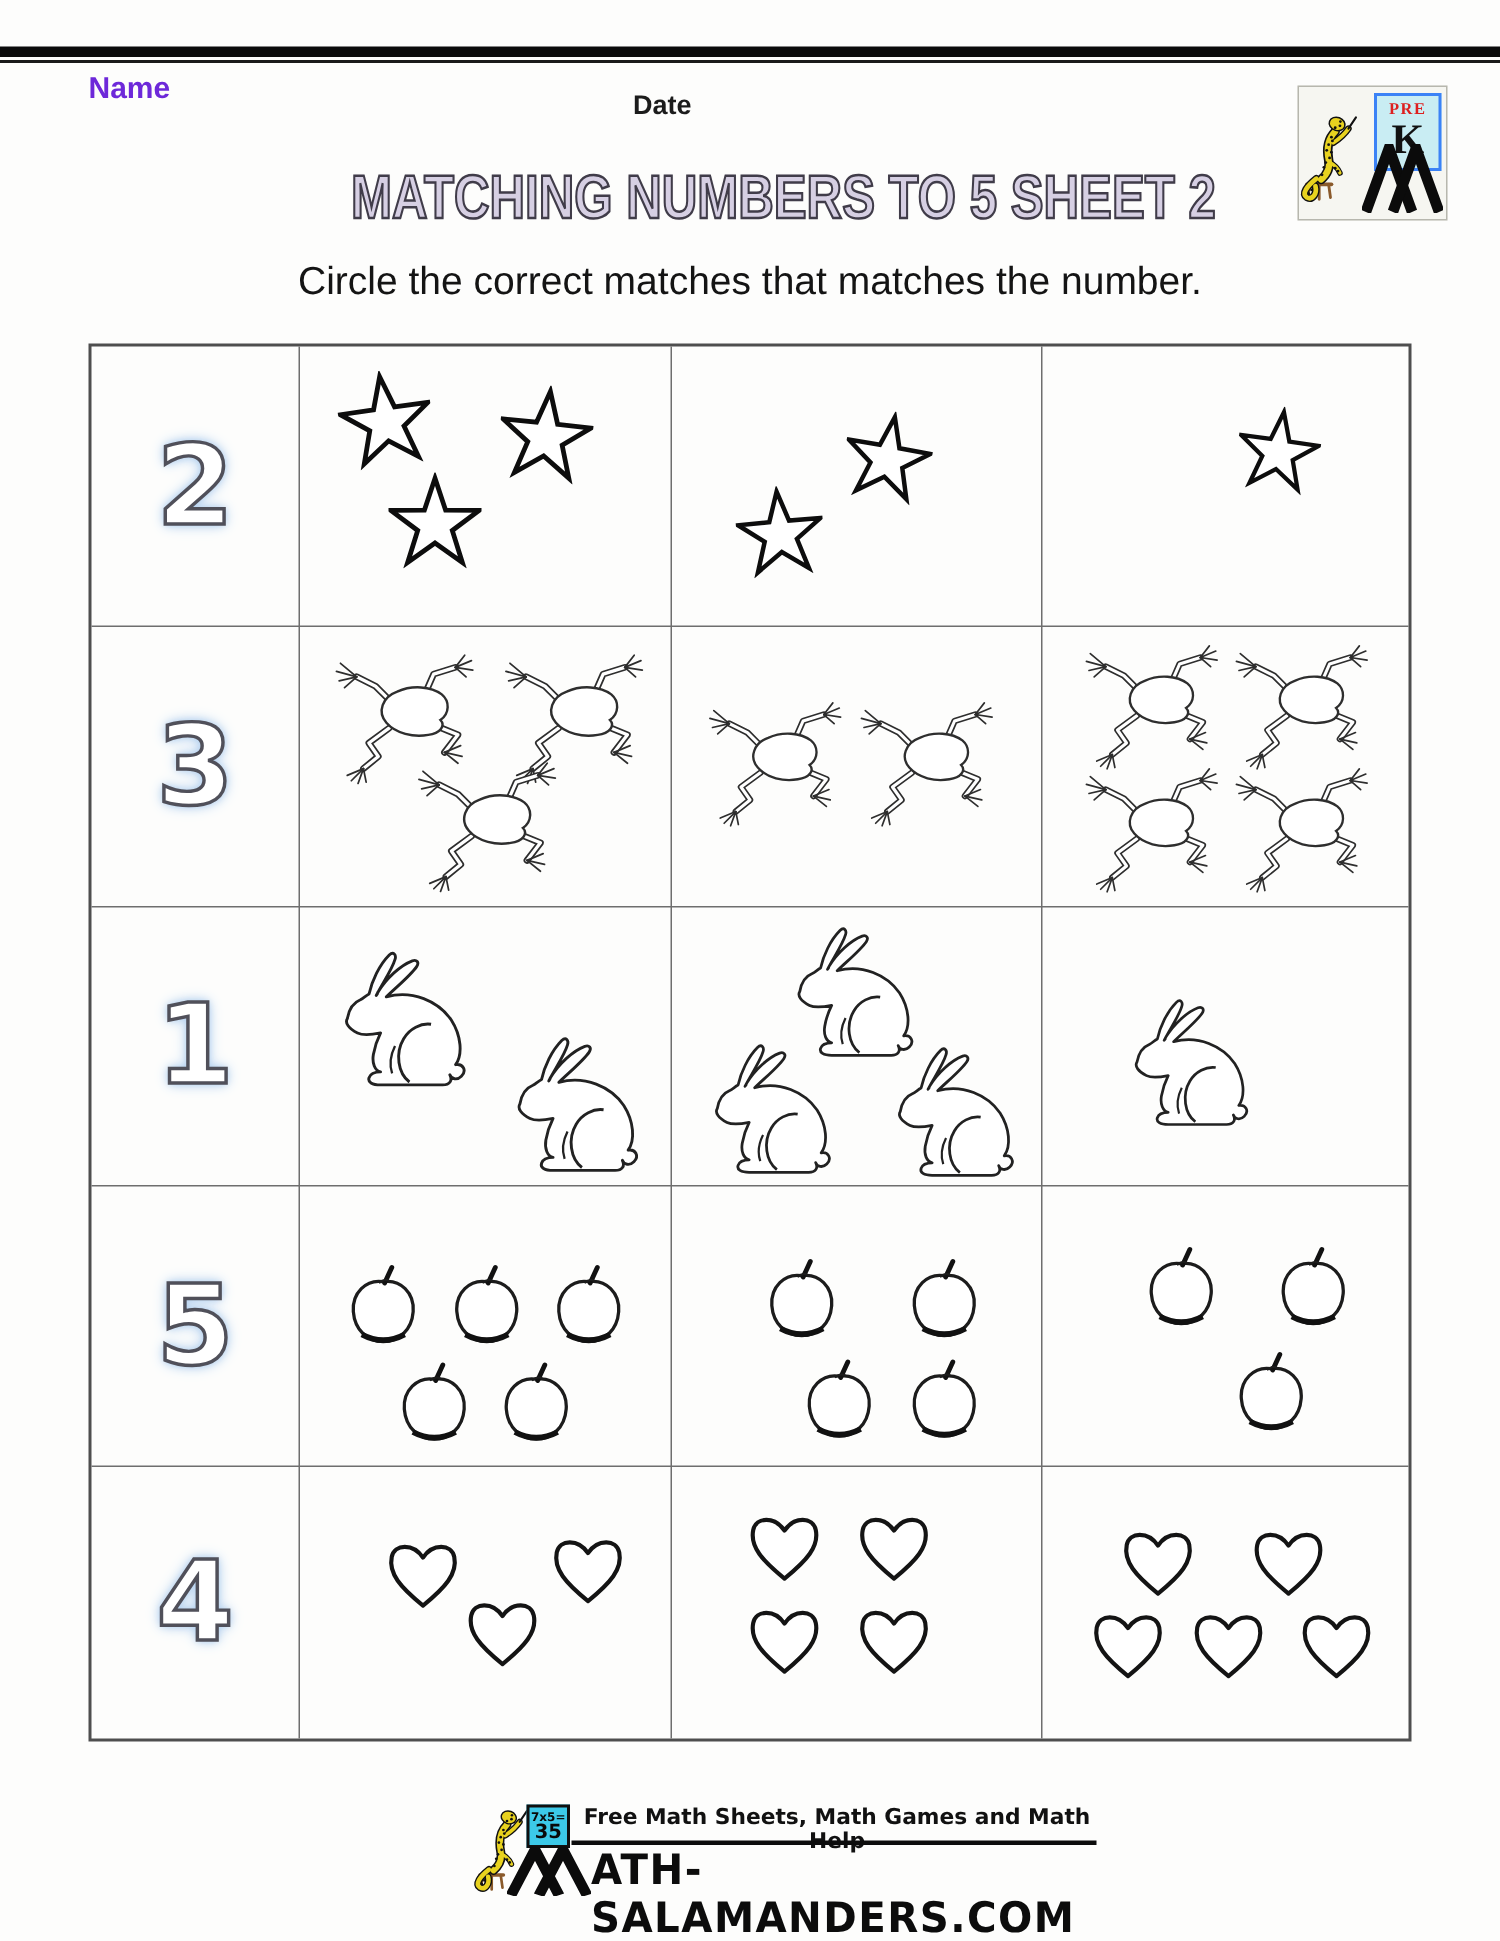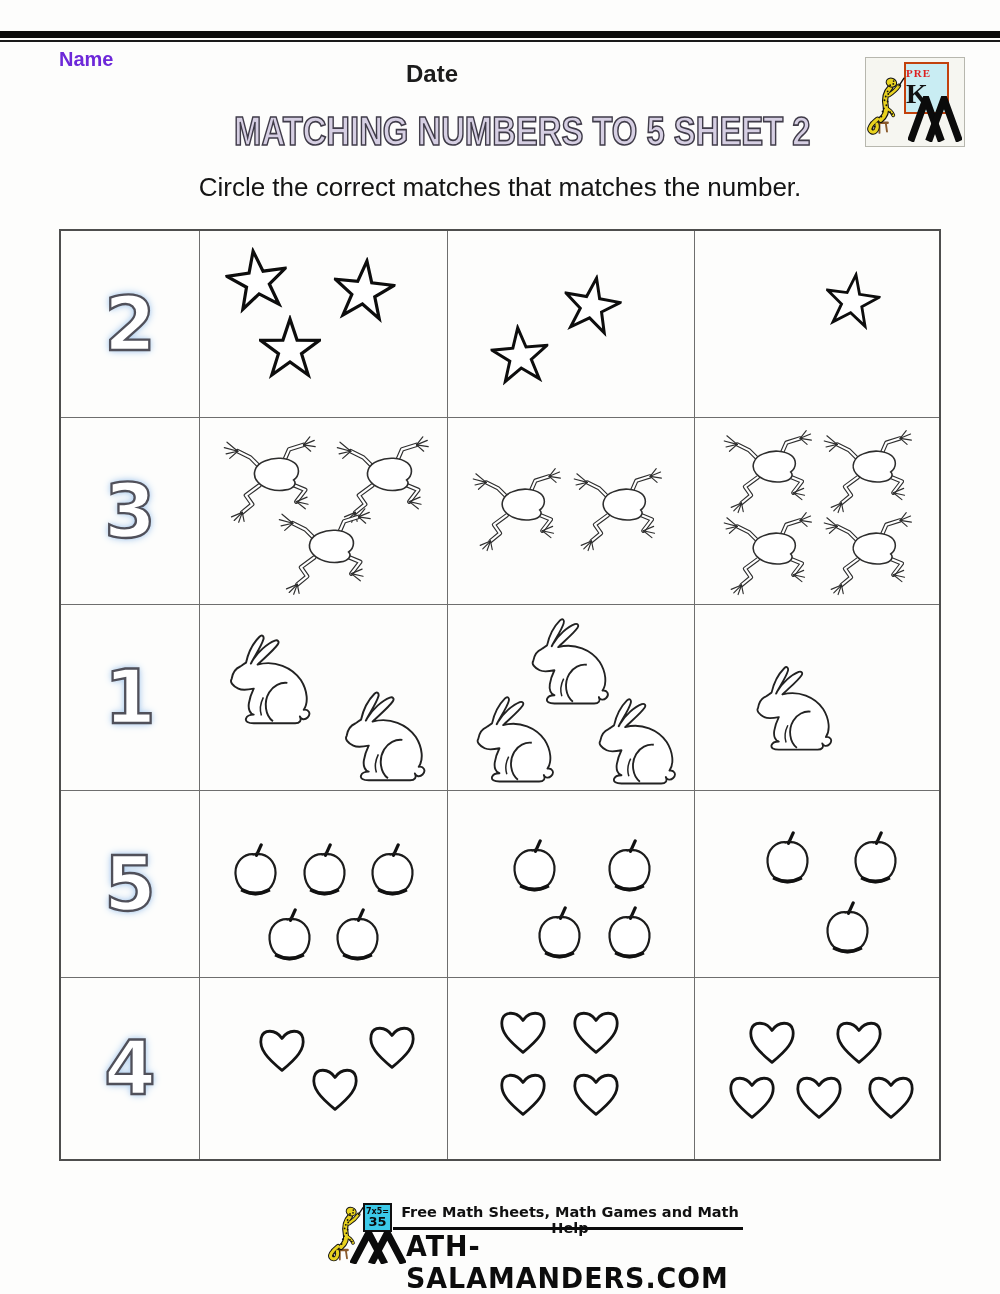--- a/index.html
+++ b/index.html
@@ -6,24 +6,24 @@
   body{
     width:1000px;height:1294px;position:relative;background:#fdfdfc;
     font-family:"Liberation Sans", sans-serif;overflow:hidden;
   }
   .abs{position:absolute;}
   
   .rule-thick{left:0;top:31px;width:1000px;height:7px;background:#0b0b0b;}
   .rule-thin{left:0;top:40px;width:1000px;height:2px;background:#1a1a1a;}
   
   .name-label{left:59px;top:48px;font-size:20px;color:#6d28d9;font-weight:600;}
-  .date-label{left:406px;top:60px;font-size:24px;color:#1c1c1c;font-weight:600;}
+  .date-label{left:422px;top:60px;font-size:18px;color:#1c1c1c;font-weight:600;}
   
   .logo-box{left:865px;top:57px;width:98px;height:88px;background:#f6f6f1;border:1px solid #b7b7ae;}
-  .logo-board{left:38px;top:4px;width:45px;height:52px;background:#c9edf3;border:2px solid #c2410c;box-sizing:border-box;}
+  .logo-board{left:50px;top:4px;width:45px;height:52px;background:#c9edf3;border:2px solid #3b82f6;text-align:center;box-sizing:border-box;}
   .logo-pre{font-family:"Liberation Serif",serif;font-weight:bold;color:#dd1f1f;font-size:11px;letter-spacing:1px;margin-top:3px;}
   .logo-k{font-family:"Liberation Serif",serif;font-weight:bold;color:#111;font-size:28px;line-height:30px;}
   .logo-m{left:42px;top:38px;width:54px;height:46px;}
   .logo-sal{left:-1px;top:10px;width:44px;height:72px;}
   
   .title{left:12px;top:98px;width:1000px;margin:10px;text-align:center;font-weight:bold;}
   .title span{
     display:inline-block;transform:scaleX(0.8);transform-origin:center;
     font-size:41px;letter-spacing:0px;color:#d6cfe3;
     -webkit-text-stroke:1.7px #403c49;
@@ -35,21 +35,21 @@
   .tbl{left:59px;top:229px;width:882px;height:932px;border:2px solid #4e4e4e;box-sizing:border-box;}
   .gl{position:absolute;background:#6e6e6e;}
   .cell{position:absolute;}
   .rownum{position:absolute;display:flex;align-items:center;justify-content:center;
     font-family:"DejaVu Sans", sans-serif;font-weight:bold;font-size:74px;color:#ffffff;
     -webkit-text-stroke:2.3px #50505a;
     text-shadow:0 0 4px #bcd6f0,0 0 7px #a9c9ec,0 0 11px #cfe2f6;
   }
   .shape{position:absolute;}
   
-  .footer{left:326px;top:1195px;width:460px;height:92px;}
+  .footer{left:314px;top:1195px;width:460px;height:92px;}
   .foot-sal{left:0;top:4px;width:42px;height:66px;}
   .foot-board{left:37px;top:8px;width:29px;height:29px;background:#3cc9e8;border:2px solid #101010;box-sizing:border-box;text-align:center;color:#0a0a0a;font-family:"DejaVu Sans",sans-serif;}
   .fb1{font-size:8px;font-weight:bold;line-height:9px;margin-top:2px;}
   .fb2{font-size:13px;font-weight:bold;line-height:12px;}
   .tagline{left:70px;top:9px;width:348px;text-align:center;font-size:14.5px;font-weight:bold;color:#111;font-family:"DejaVu Sans",sans-serif;}
   .foot-line{left:67px;top:32px;width:350px;height:3px;background:#0c0c0c;}
   .foot-m{left:24px;top:36px;width:56px;height:33px;}
   .site{left:80px;top:36px;font-size:28px;line-height:32px;font-weight:bold;color:#0c0c0c;
     font-family:"DejaVu Sans",sans-serif;letter-spacing:1px;transform:scaleX(0.96);transform-origin:left;}
 </style>

